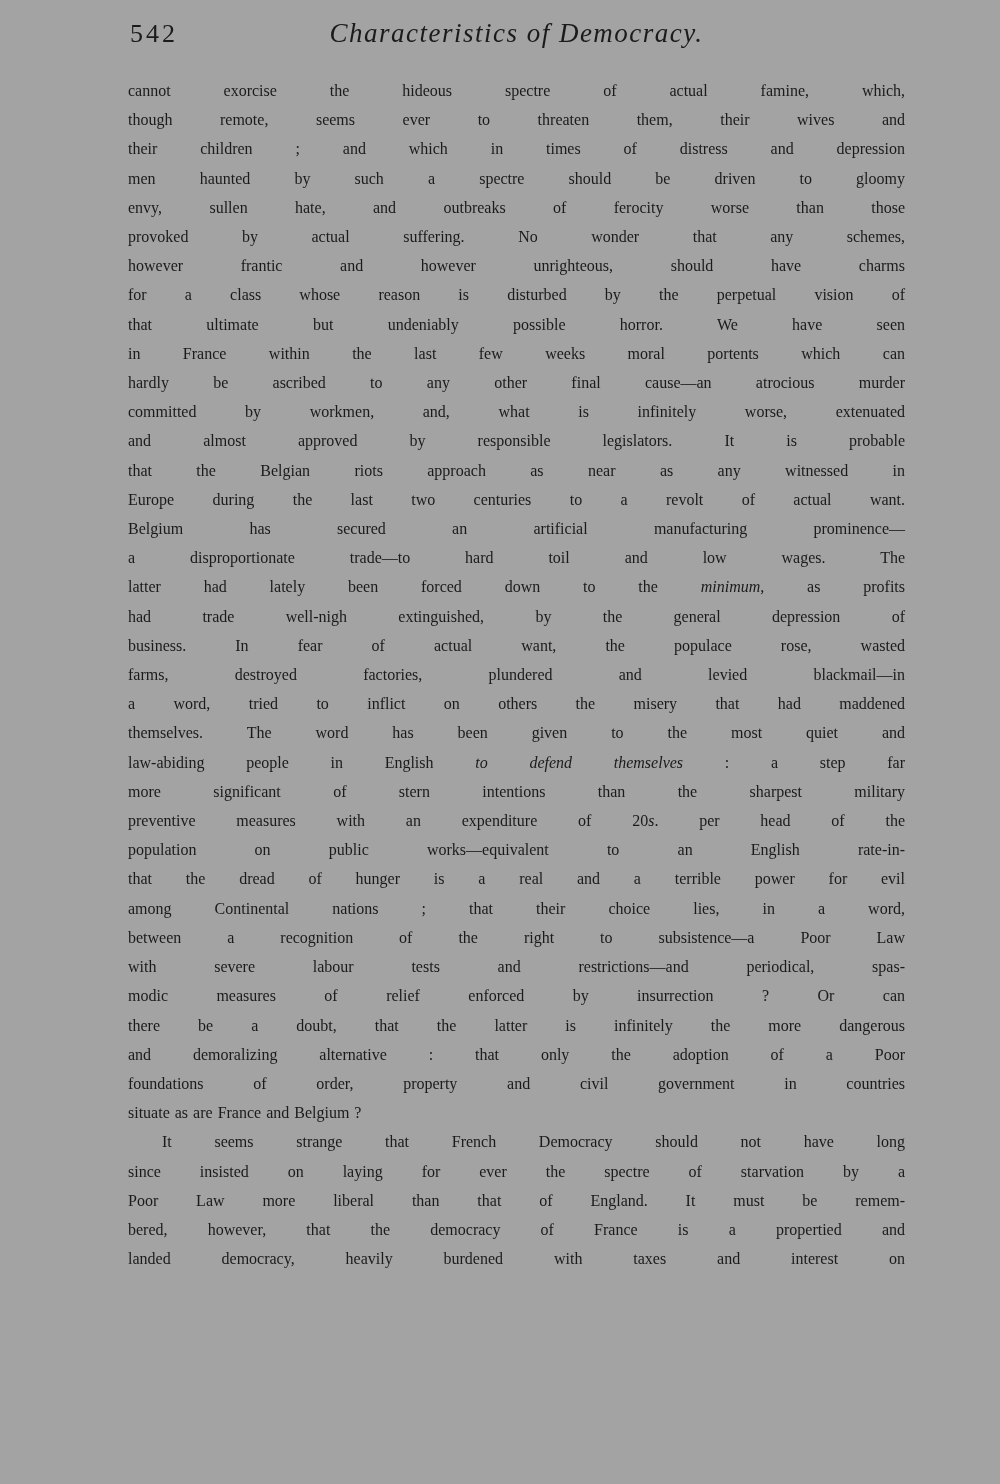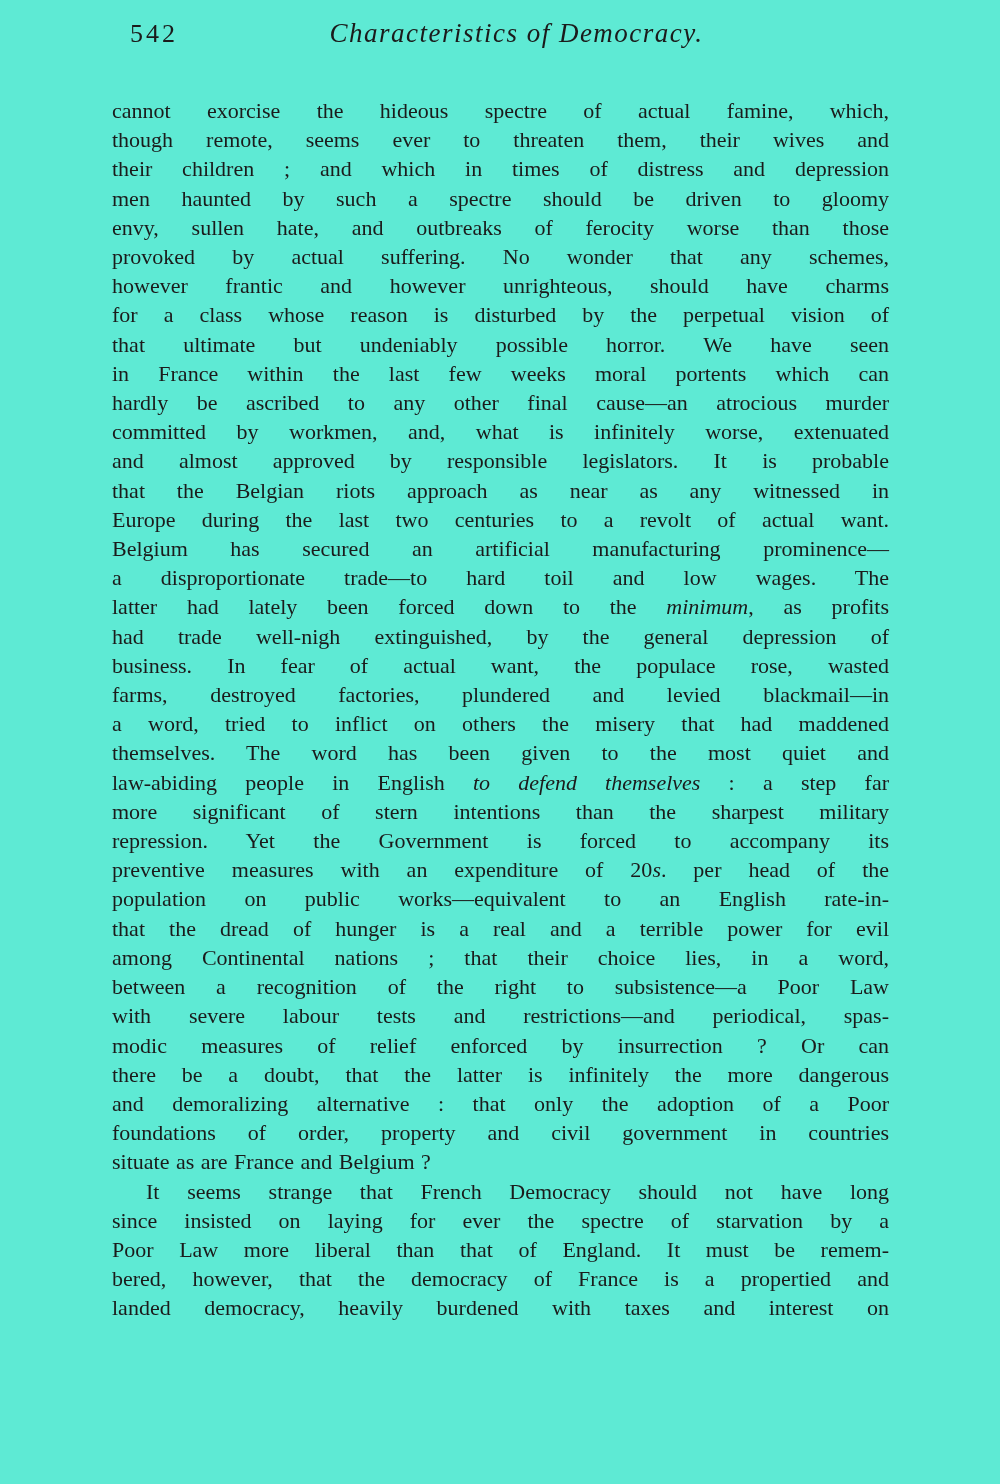--- a/index.html
+++ b/index.html
@@ -4,21 +4,21 @@
 <style>
   html, body {
     margin: 0;
     padding: 0;
     background: #ffffff;
   }
   .page {
     position: relative;
     width: 1000px;
     height: 1484px;
-    background: #5eead4;
+    background: #a3a3a3;
     font-family: "Liberation Serif", serif;
     color: #1b1b1b;
     overflow: hidden;
   }
   .running-header {
     position: absolute;
     top: 16px;
     left: 128px;
     width: 777px;
     height: 36px;
@@ -34,25 +34,24 @@
   .running-title {
     text-align: center;
     font-style: italic;
     font-size: 27px;
     letter-spacing: 1.5px;
     padding-top: 2px;
   }
   .text-body {
     position: absolute;
     top: 76px;
-    left: 112px;
+    left: 128px;
     width: 777px;
-    font-size: 22px;
+    font-size: 16px;
     line-height: 29.2px;
-    margin-top: 20px;
   }
   .line {
     text-align: justify;
     text-align-last: justify;
     word-spacing: 1px;
   }
   .line.short {
     text-align-last: left;
   }
   .line.indent {
@@ -89,21 +88,20 @@
       <div class="line"><span>Belgium has secured an artificial manufacturing prominence—</span></div>
       <div class="line"><span>a disproportionate trade—to hard toil and low wages.  The</span></div>
       <div class="line"><span>latter had lately been forced down to the </span><em>minimum</em><span>, as profits</span></div>
       <div class="line"><span>had trade well-nigh extinguished, by the general depression of</span></div>
       <div class="line"><span>business.  In fear of actual want, the populace rose, wasted</span></div>
       <div class="line"><span>farms, destroyed factories, plundered and levied blackmail—in</span></div>
       <div class="line"><span>a word, tried to inflict on others the misery that had maddened</span></div>
       <div class="line"><span>themselves.  The word has been given to the most quiet and</span></div>
       <div class="line"><span>law-abiding people in English </span><em>to defend themselves</em><span> : a step far</span></div>
       <div class="line"><span>more significant of stern intentions than the sharpest military</span></div>
-      <div class="line"><span>repression.  Yet the Government is forced to accompany its</span></div>
       <div class="line"><span>preventive measures with an expenditure of 20</span><em>s</em><span>. per head of the</span></div>
       <div class="line"><span>population on public works—equivalent to an English rate-in-</span></div>
       <div class="line"><span>that the dread of hunger is a real and a terrible power for evil</span></div>
       <div class="line"><span>among Continental nations ; that their choice lies, in a word,</span></div>
       <div class="line"><span>between a recognition of the right to subsistence—a Poor Law</span></div>
       <div class="line"><span>with severe labour tests and restrictions—and periodical, spas-</span></div>
       <div class="line"><span>modic measures of relief enforced by insurrection ?  Or can</span></div>
       <div class="line"><span>there be a doubt, that the latter is infinitely the more dangerous</span></div>
       <div class="line"><span>and demoralizing alternative :  that only the adoption of a Poor</span></div>
       <div class="line"><span>foundations of order, property and civil government in countries</span></div>

